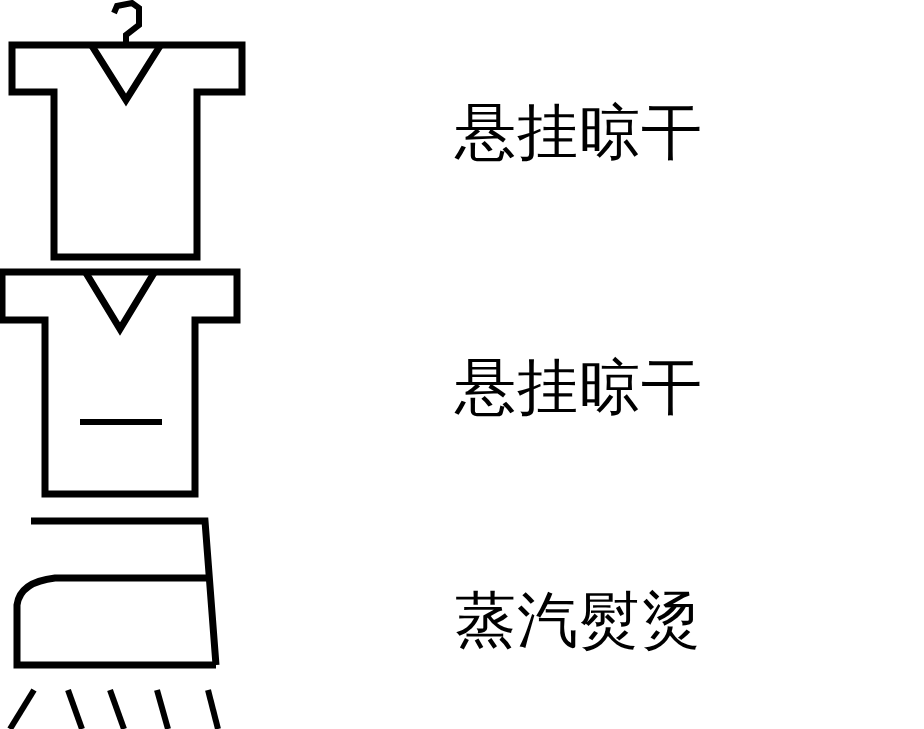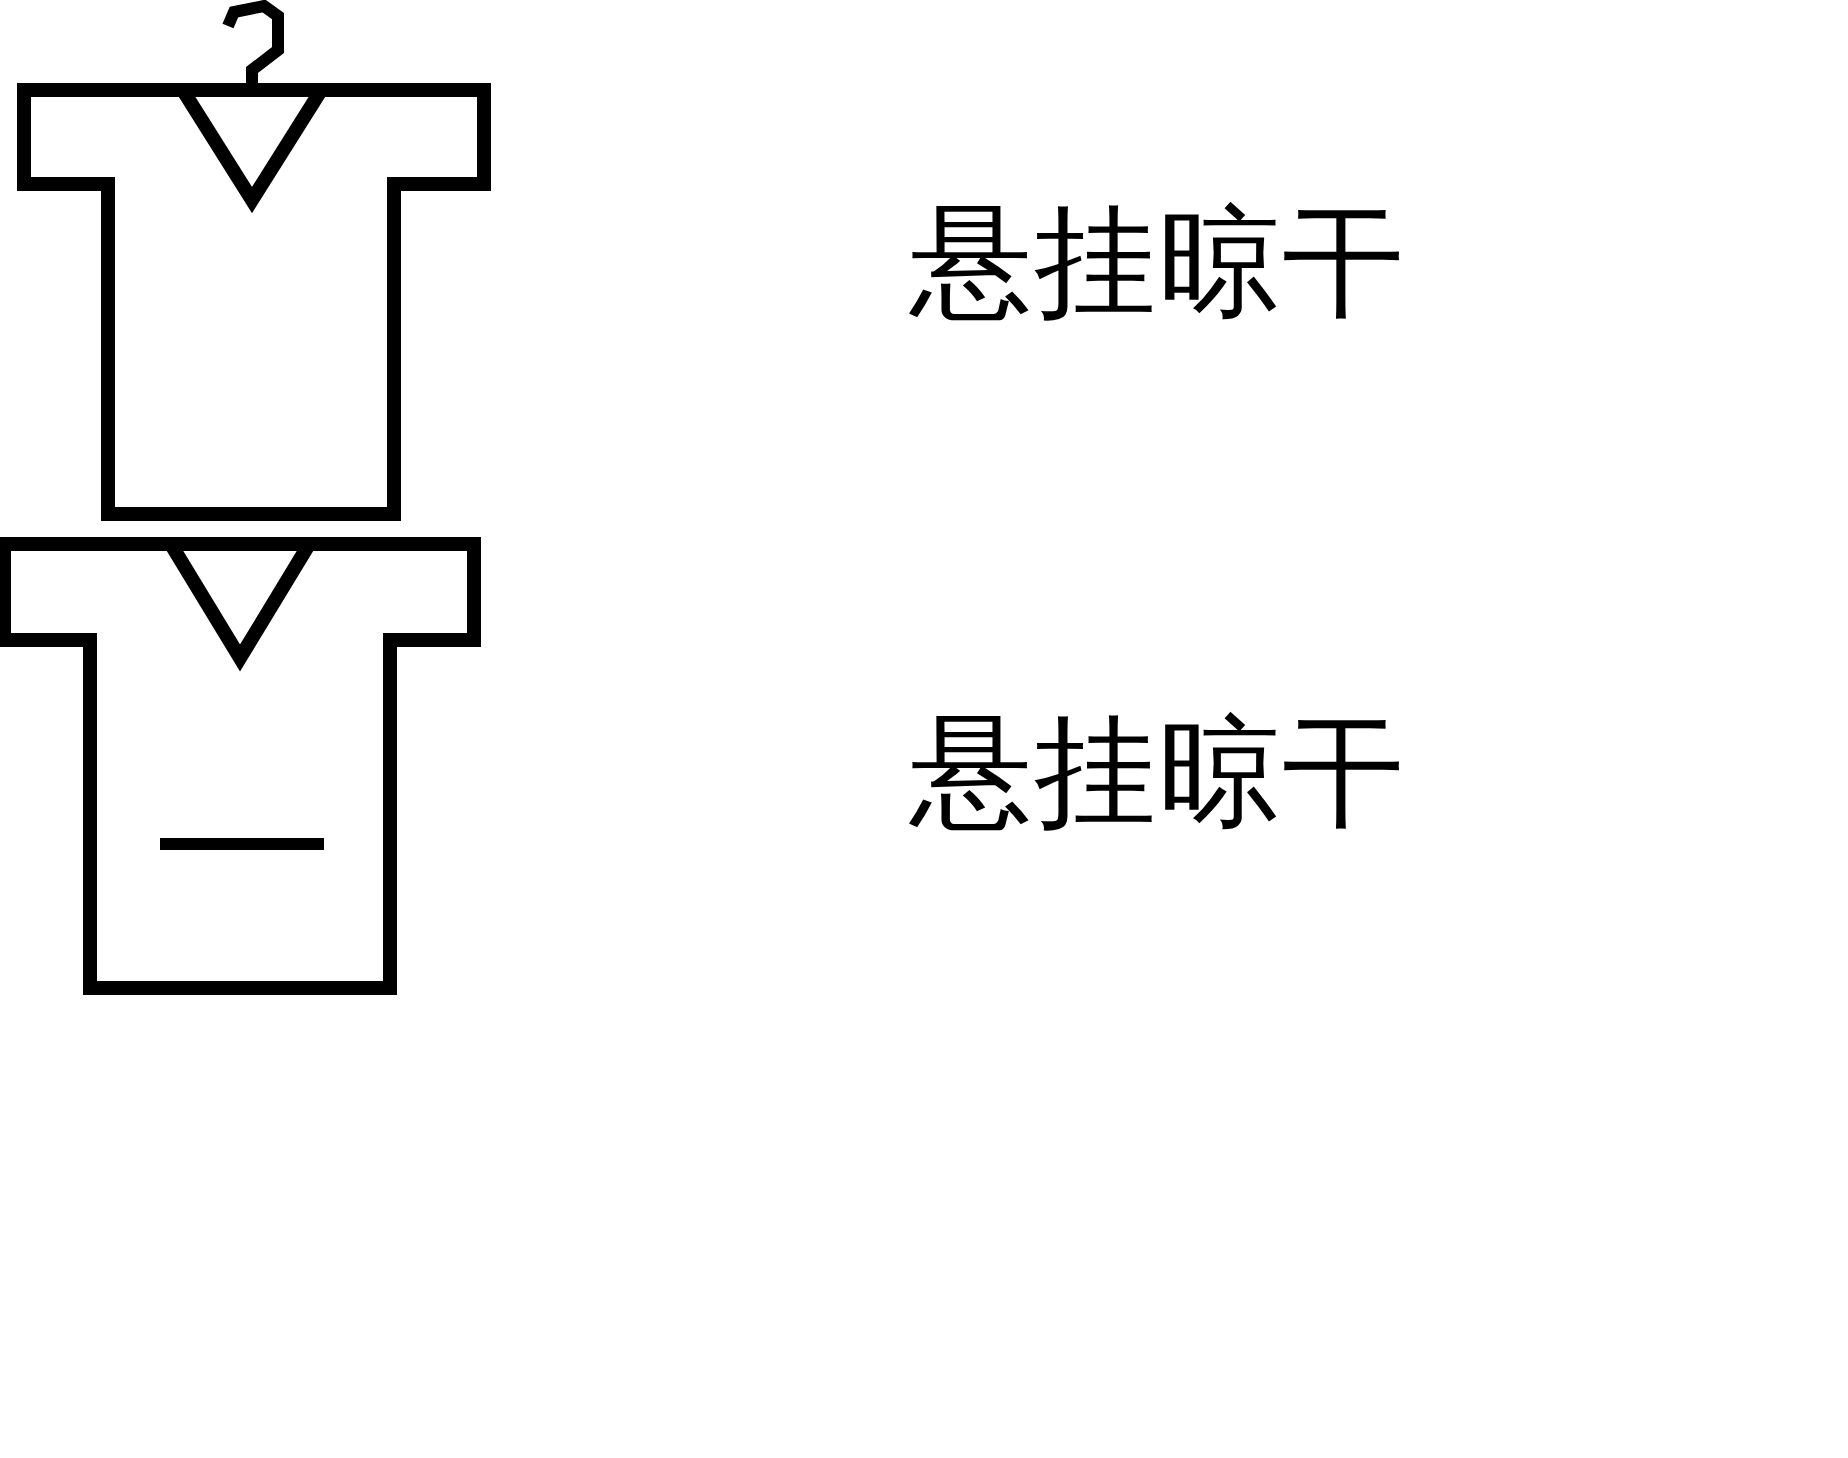--- a/index.html
+++ b/index.html
@@ -105,14 +105,33 @@
         <path class="stroke" d="M 86 11 L 120 67 L 154 11"></path>
 
         <line class="stroke-thin" x1="80" y1="160" x2="162" y2="160"></line>
       </svg>
     </div>
     <div class="label-cell">
       <span class="care-label">悬挂晾干</span>
     </div>
   </div>
 
+  <div class="care-row" id="row-steam">
+    <div class="icon-cell">
+      <svg width="300" height="219" viewBox="0 0 300 219" xmlns="http://www.w3.org/2000/svg">
+
+        <path class="stroke" d="M 31 11 L 205 11 L 216 155"></path>
+
+        <path class="stroke" d="M 212 68 L 55 68 Q 20 72 17 95 L 17 155 L 216 155"></path>
+
+        <line class="stroke-thin" x1="34" y1="180" x2="10" y2="219"></line>
+        <line class="stroke-thin" x1="68" y1="180" x2="82" y2="219"></line>
+        <line class="stroke-thin" x1="110" y1="180" x2="124" y2="219"></line>
+        <line class="stroke-thin" x1="157" y1="180" x2="168" y2="219"></line>
+        <line class="stroke-thin" x1="208" y1="180" x2="218" y2="219"></line>
+      </svg>
+    </div>
+    <div class="label-cell">
+      <span class="care-label">蒸汽熨烫</span>
+    </div>
+  </div>
 
 </div>
 
 </body></html>

